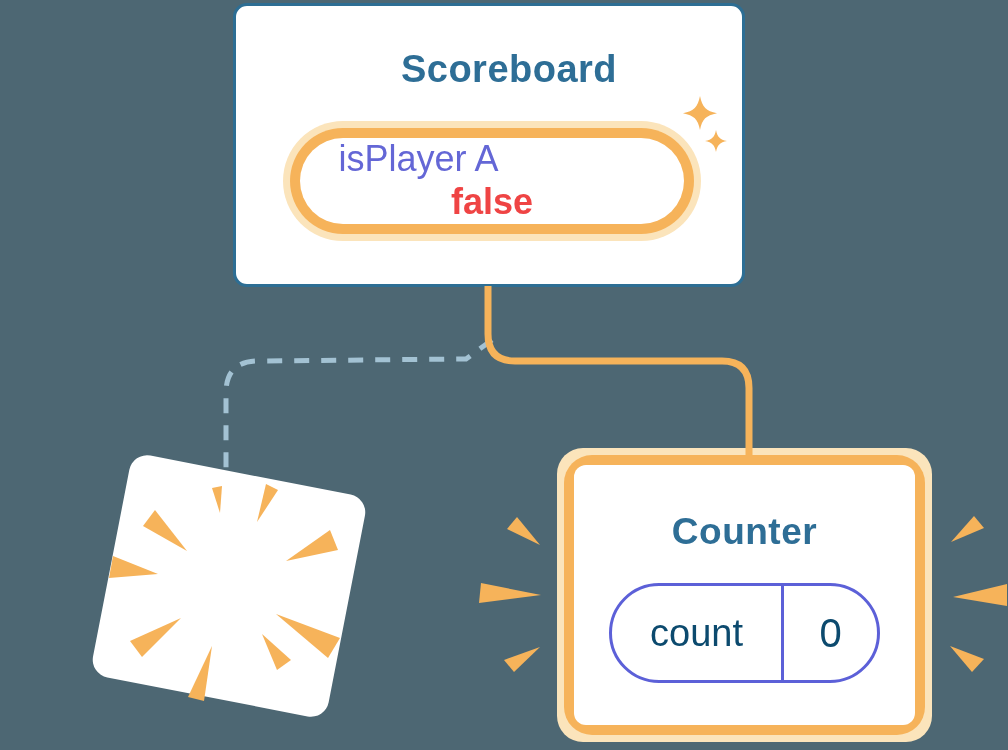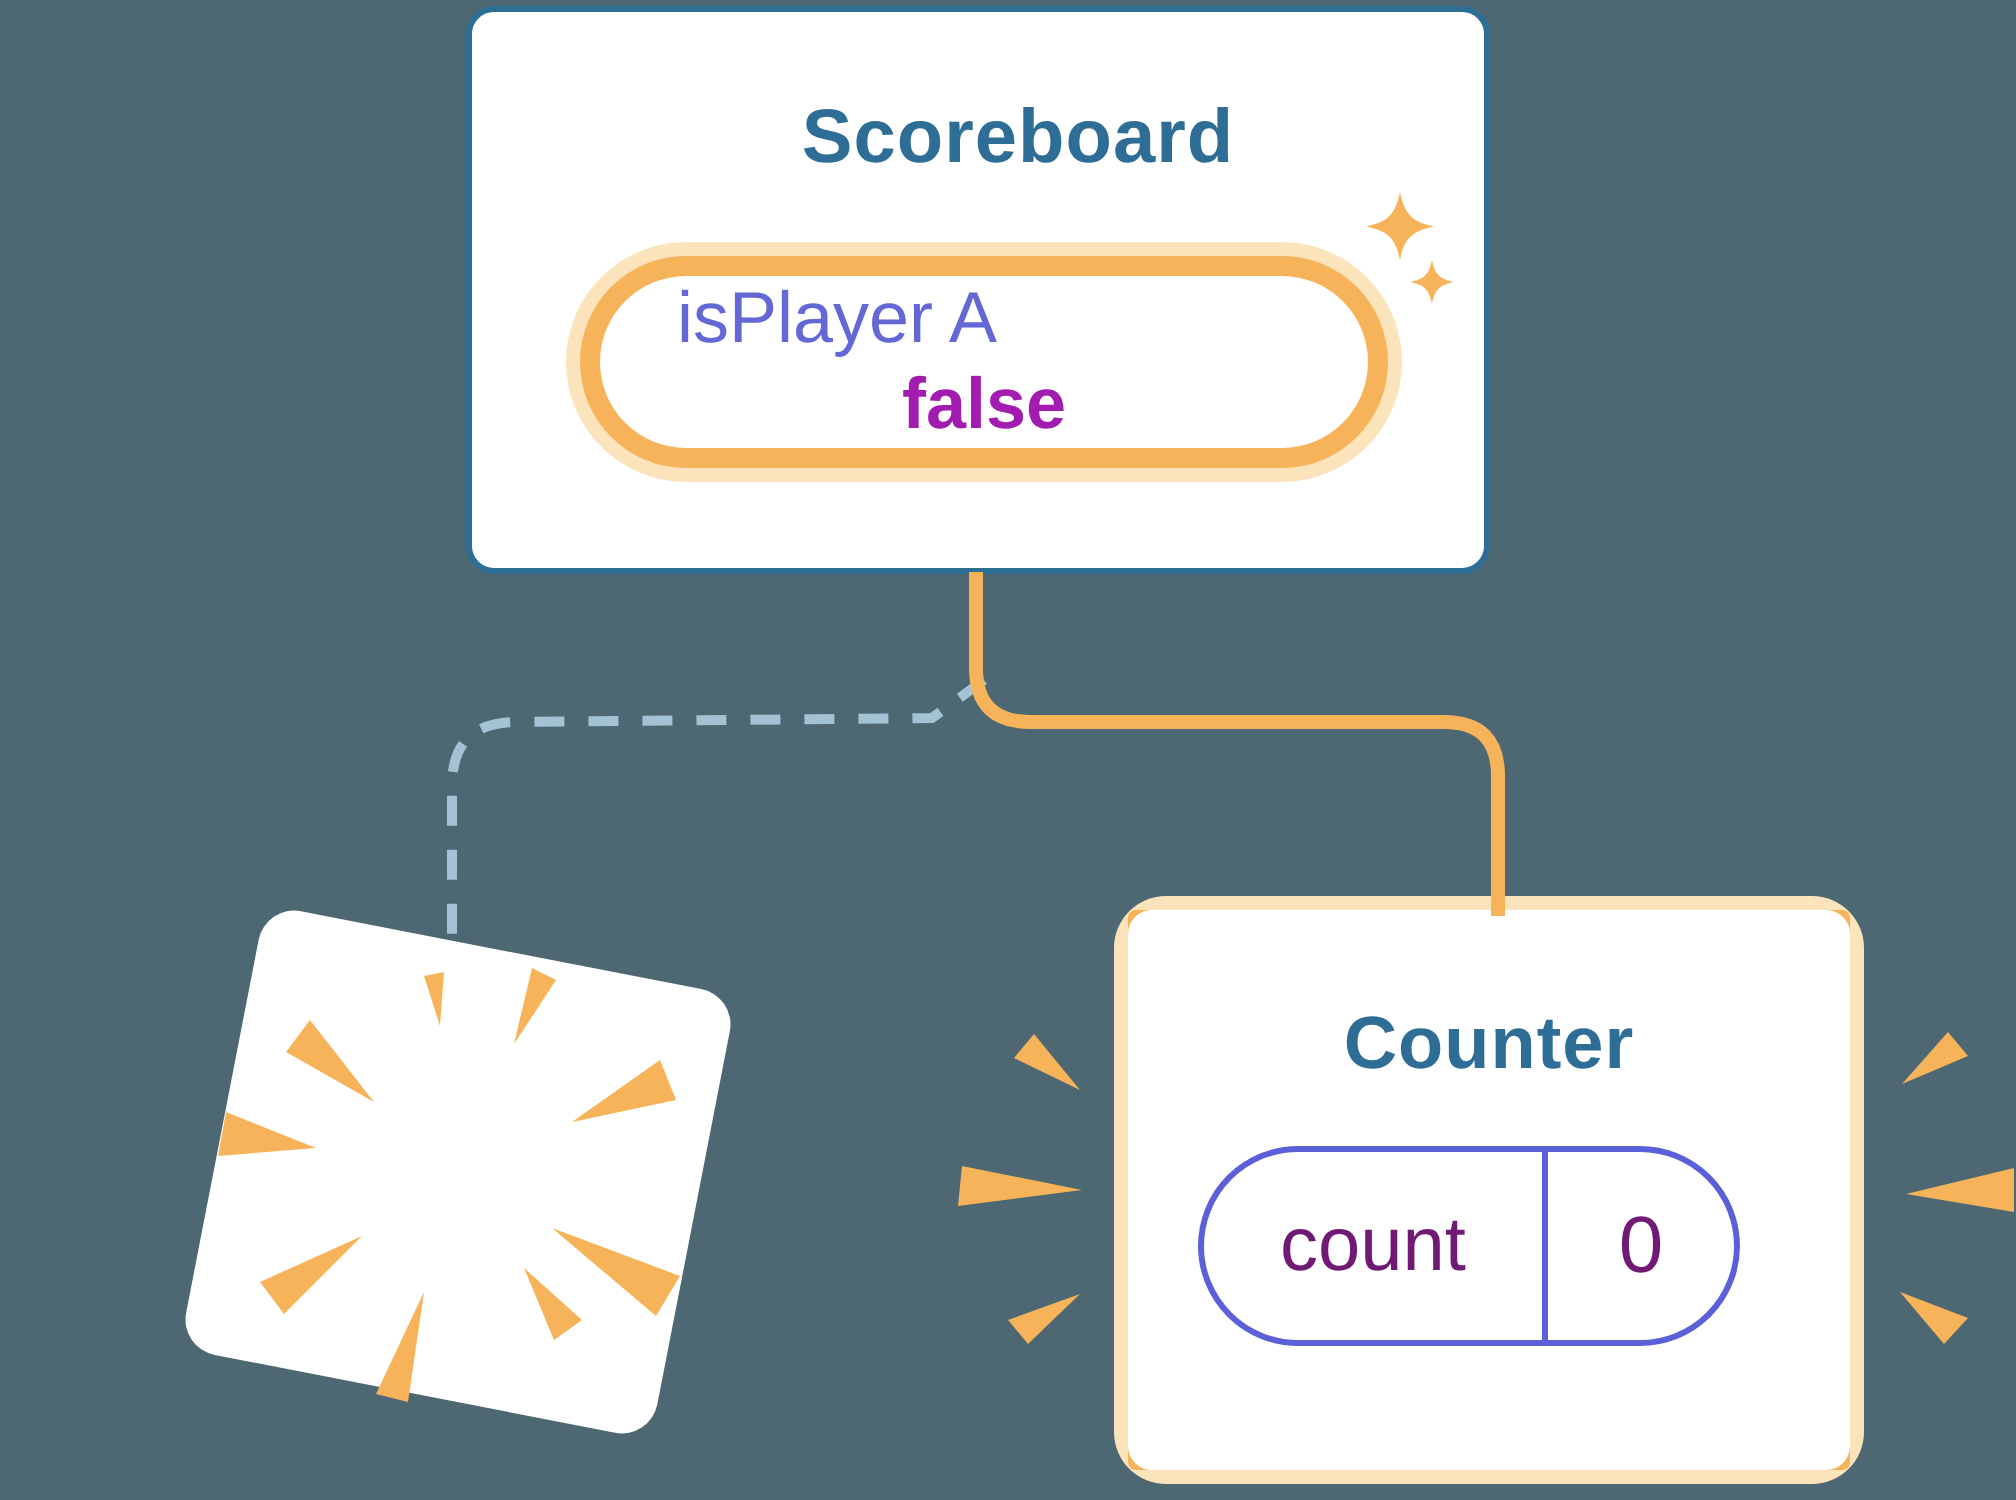--- a/index.html
+++ b/index.html
@@ -56,37 +56,38 @@
     align-items: stretch;
     overflow: hidden;
     flex-direction: column;
   }
   .pill-white .cell {
     display: flex; align-items: center; justify-content: center;
     font-size: 36px;
     color: #6467D6;
   }
   .pill-white .cell.label { width: 237px; }
-  .pill-white .cell.value { flex: 1; font-weight: bold; color: #a21caf; }
+  .pill-white .cell.value { flex: 1; font-weight: bold; color: #ef4444; }
   .pill-white .divider { width: 2px; background: #F6B35A; }
 
   
   .counter-frame {
     position: absolute;
     left: 557px; top: 448px;
     width: 375px; height: 294px;
     background: #FBE4BB;
     border-radius: 26px;
     padding: 7px;
     box-sizing: border-box;
     z-index: 2;
   }
   .counter-orange {
     background: #F6B35A;
-    border-radius: 4px;
+    border-radius: 28px;
+    padding: 10px;
     width: 100%; height: 100%;
     box-sizing: border-box;
   }
   .counter-white {
     background: #ffffff;
     border-radius: 12px;
     width: 100%; height: 100%;
     position: relative;
   }
   .counter-white .card-title { padding-top: 46px; font-size: 37px; }
@@ -99,21 +100,21 @@
     border-radius: 52px;
     box-sizing: border-box;
     display: flex;
     align-items: stretch;
     overflow: hidden;
     background: #ffffff;
   }
   .counter-pill .cell {
     display: flex; align-items: center; justify-content: center;
     font-size: 38px;
-    color: #701a75;
+    color: #0c4a6e;
   }
   .counter-pill .cell.label { width: 169px; }
   .counter-pill .cell.value { flex: 1; font-size: 40px; }
   .counter-pill .divider { width: 3px; background: #5C60D8; }
 
   
   .overlay {
     position: absolute;
     left: 0; top: 0;
     width: 1008px; height: 750px;

